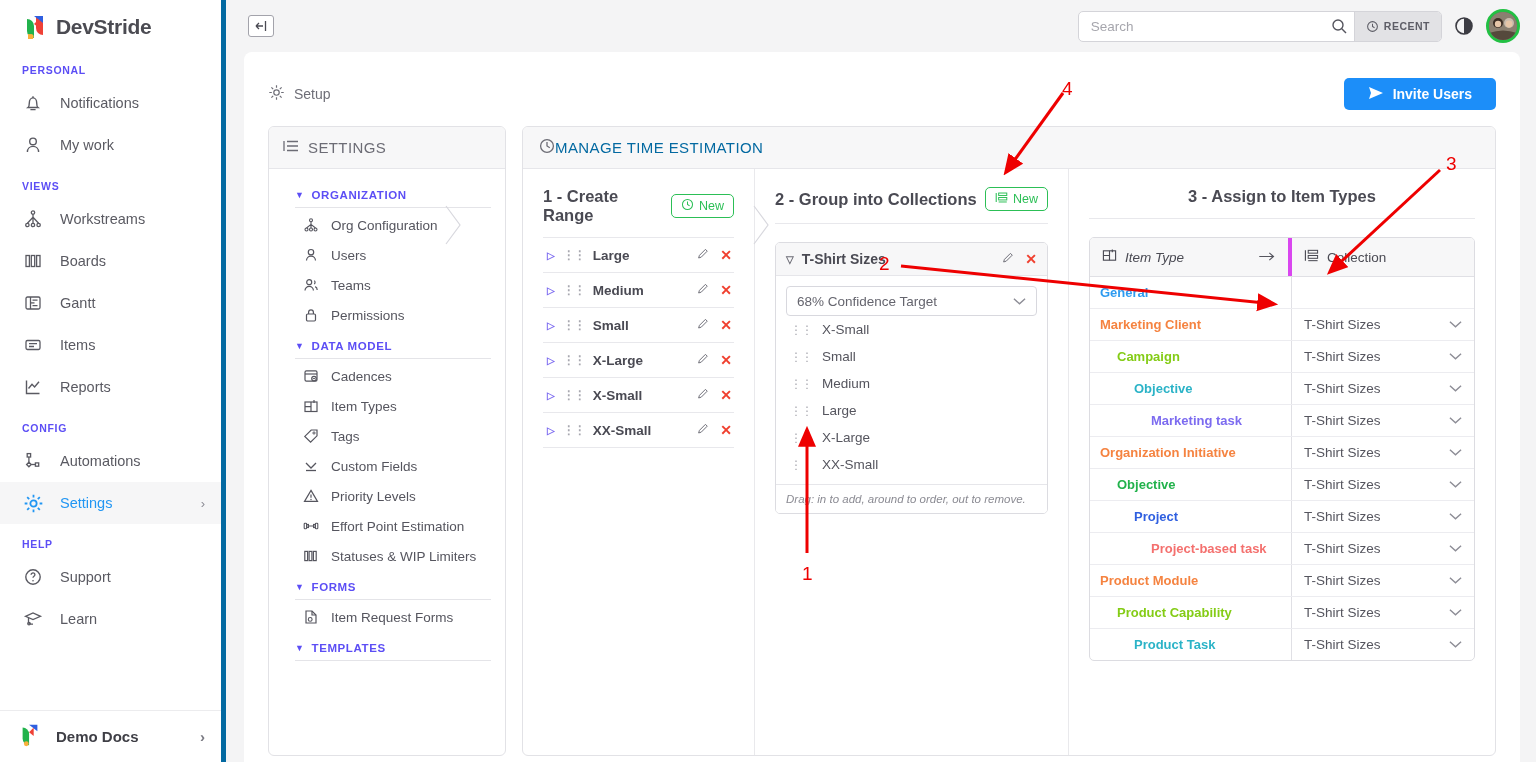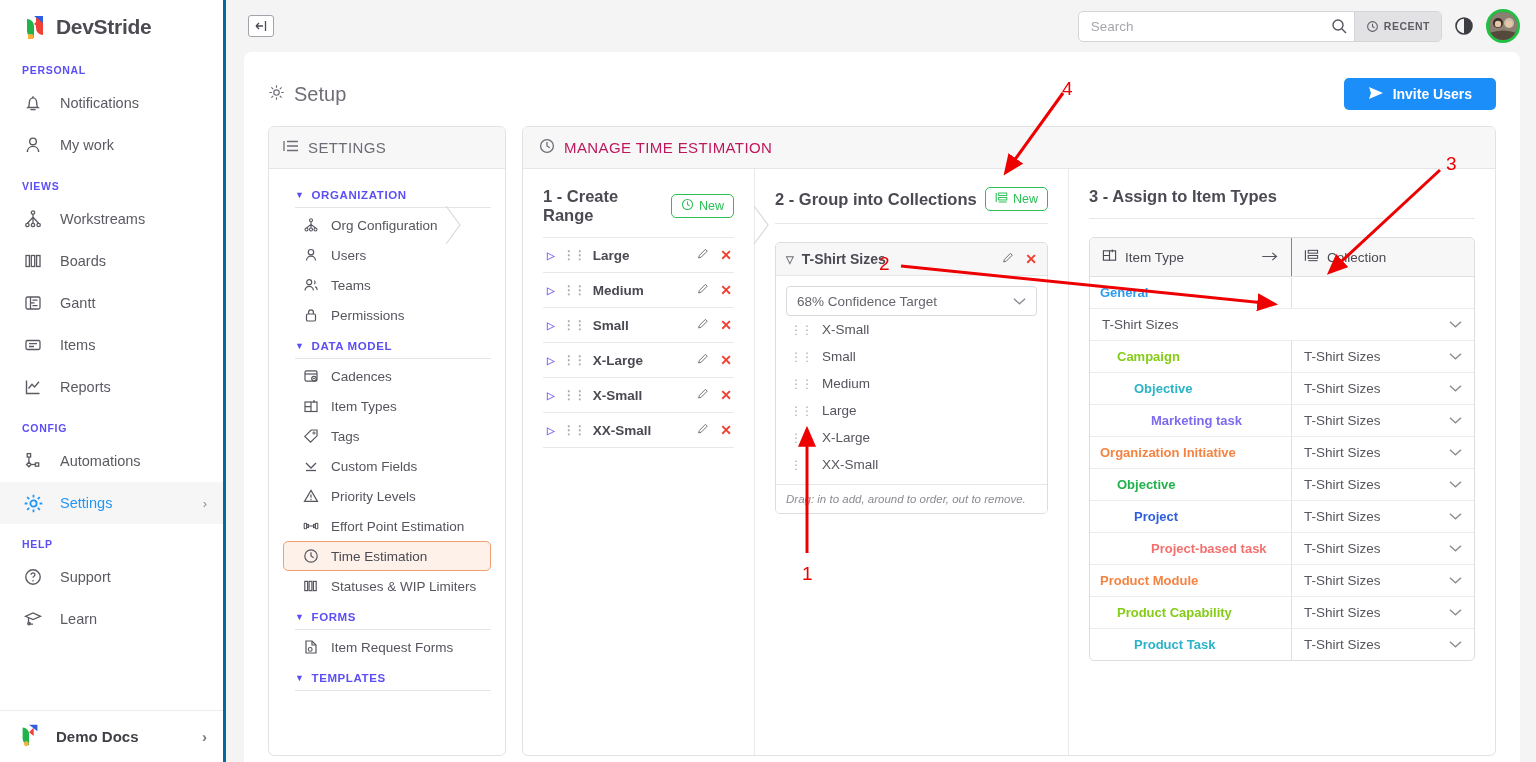--- a/index.html
+++ b/index.html
@@ -8,21 +8,21 @@
     font-family: "Liberation Sans", sans-serif;
     background: #f4f4f5;
     overflow: hidden;
     color: #3c3c43;
   }
   .app { display: flex; width: 1536px; height: 762px; }
 
   
   .sidebar {
     width: 226px; height: 762px; background: #ffffff;
-    border-right: 3px solid #0369a1;
+    border-right: 5px solid #0369a1;
     display: flex; flex-direction: column;
     position: relative;
   }
   .brand { display: flex; align-items: center; gap: 8px; padding: 14px 0 10px 22px; }
   .brand-logo { width: 26px; height: 26px; position: relative; }
   .brand-name { font-size: 21px; font-weight: bold; color: #4b4b52; letter-spacing: -0.3px; }
   .nav-scroll { flex: 1; overflow: hidden; }
   .nav-section-label {
     font-size: 10.5px; font-weight: bold; color: #5c4ef5;
     letter-spacing: 0.7px; padding: 14px 0 6px 22px;
@@ -73,21 +73,21 @@
     width: 34px; height: 34px; border-radius: 50%; border: 3px solid #22c043;
     background: #6b6255; overflow: hidden; position: relative; cursor: pointer;
   }
 
   
   .page-card {
     margin: 0 16px 0 18px; background: #fff; border-radius: 8px 8px 0 0;
     flex: 1; padding: 20px 24px 0 24px; position: relative;
   }
   .page-title-row { display: flex; align-items: center; margin: 6px 0 16px 0; }
-  .page-title { font-size: 20px; color: #6e6e77; display: flex; align-items: center; gap: 9px; }
+  .page-title { font-size: 14px; color: #6e6e77; display: flex; align-items: center; gap: 9px; }
   .invite-btn {
     margin-left: auto; background: #1c8ef9; color: #fff; border: none; border-radius: 5px;
     height: 32px; padding: 0 24px; font-size: 14px; font-weight: bold; cursor: pointer;
     display: flex; align-items: center; gap: 9px; font-family: inherit;
   }
   .cols { display: flex; gap: 16px; align-items: flex-start; }
 
   
   .settings-panel {
     width: 238px; border: 1px solid #e2e2e6; border-radius: 6px; background: #fff; overflow: hidden;
@@ -108,28 +108,28 @@
     padding: 7px 8px 7px 20px; border-radius: 5px; cursor: pointer;
   }
   .set-item.active { background: #fdf1ea; border: 1px solid #f0a071; color: #4a4a53; padding: 6px 7px 6px 19px; }
 
   
   .manage-panel {
     flex: 1; border: 1px solid #e2e2e6; border-radius: 6px; background: #fff; overflow: hidden;
   }
   .manage-head {
     background: #f7f7f8; border-bottom: 1px solid #e6e6ea; padding: 11px 16px;
-    font-size: 15px; color: #be185d; display: flex; align-items: center; gap: 9px; letter-spacing: .4px; text-align: right;
+    font-size: 15px; color: #0369a1; display: flex; align-items: center; letter-spacing: .4px; text-align: right;
   }
   .manage-body { display: flex; height: 586px; }
   .step { padding: 18px 20px 0 20px; position: relative; }
   .step-1 { width: 232px; flex: 0 0 232px; border-right: 1px solid #e9e9ec; }
   .step-2 { width: 314px; flex: 0 0 314px; border-right: 1px solid #e9e9ec; }
   .step-3 { flex: 1; }
-  .step-title-row { display: flex; align-items: center; }
+  .step-title-row { display: flex; align-items: center; justify-content: center; }
   .step-title { font-size: 16.5px; font-weight: bold; color: #4a4a53; }
   .new-btn {
     margin-left: auto; display: flex; align-items: center; gap: 5px;
     border: 1px solid #2cbf56; color: #2cbf56; border-radius: 5px;
     padding: 3px 9px; font-size: 12.5px; background: #fff; cursor: pointer; font-family: inherit;
   }
   .step-rule { border-bottom: 1px solid #e8e8ec; margin-top: 12px; }
 
   
   .range-row {
@@ -161,21 +161,21 @@
     border-top: 1px solid #e6e6ea; background: #fff; padding: 8px 10px;
     font-size: 11.5px; font-style: italic; color: #8b8b93;
   }
 
   
   .assign-table { border: 1px solid #dcdce1; border-radius: 5px; margin-top: 18px; overflow: hidden; }
   .at-head { display: flex; background: #f7f7f8; border-bottom: 1px solid #e0e0e5; }
   .at-th {
     padding: 10px 12px; font-size: 13.5px; color: #4a4a53; display: flex; align-items: center; gap: 8px;
   }
-  .at-th.c1 { width: 202px; flex: 0 0 202px; border-right: 1px solid #d946ef; }
+  .at-th.c1 { width: 202px; flex: 0 0 202px; border-right: 4px solid #d946ef; font-style: italic; }
   .at-th.c1 .arw { margin-left: auto; color: #55555e; }
   .at-row { display: flex; border-bottom: 1px solid #ececf0; }
   .at-row:last-child { border-bottom: none; }
   .at-c1 {
     width: 202px; flex: 0 0 202px; border-right: 1px solid #e0e0e5;
     padding: 8px 10px; font-size: 13px; font-weight: bold;
   }
   .at-c2 {
     flex: 1; padding: 8px 12px; font-size: 13.5px; color: #55555e;
     display: flex; align-items: center; cursor: pointer;
@@ -532,29 +532,20 @@
                   <svg width="16" height="16" viewBox="0 0 16 16">
                     <rect x="1.2" y="5.2" width="2.4" height="5.6" rx="0.8" stroke="#55555e" stroke-width="1.1" fill="none"></rect>
                     <rect x="12.4" y="5.2" width="2.4" height="5.6" rx="0.8" stroke="#55555e" stroke-width="1.1" fill="none"></rect>
                     <rect x="3.9" y="6.4" width="1.6" height="3.2" stroke="#55555e" stroke-width="1" fill="none"></rect>
                     <rect x="10.5" y="6.4" width="1.6" height="3.2" stroke="#55555e" stroke-width="1" fill="none"></rect>
                     <path d="M5.6 8h4.8" stroke="#55555e" stroke-width="1.2"></path>
                   </svg>
                 </span>
                 <span>Effort Point Estimation</span>
               </div>
-              <div class="set-item active">
-                <span style="display: flex; width: 17px;">
-                  <svg width="16" height="16" viewBox="0 0 16 16">
-                    <circle cx="8" cy="8" r="6.2" stroke="#55555e" stroke-width="1.2" fill="none"></circle>
-                    <path d="M8 4.3V8l2.7 1.7" stroke="#55555e" stroke-width="1.2" fill="none"></path>
-                  </svg>
-                </span>
-                <span>Time Estimation</span>
-              </div>
               <div class="set-item">
                 <span style="display: flex; width: 17px;">
                   <svg width="16" height="16" viewBox="0 0 16 16">
                     <rect x="1.8" y="3.4" width="2.8" height="9.2" stroke="#55555e" stroke-width="1.2" fill="none"></rect>
                     <rect x="6.1" y="3.4" width="2.8" height="9.2" stroke="#55555e" stroke-width="1.2" fill="none"></rect>
                     <rect x="10.4" y="3.4" width="2.8" height="9.2" stroke="#55555e" stroke-width="1.2" fill="none"></rect>
                   </svg>
                 </span>
                 <span>Statuses &amp; WIP Limiters</span>
               </div>
@@ -781,20 +772,21 @@
                       </svg>
                     </span>
                     <span>Collection</span>
                   </div>
                 </div>
                 <div id="assign-rows">
                     <div class="at-row">
                       <div class="at-c1" style="color: rgb(46, 155, 240); padding-left: 10px;">General</div>
                     </div>
                     <div class="at-row">
+                      <div class="at-c1" style="color: rgb(245, 131, 64); padding-left: 10px;">Marketing Client</div>
                       <div class="at-c2">
                         <span>T-Shirt Sizes</span>
                         <span class="dd"><svg width="13" height="9" viewBox="0 0 14 9">
                             <path d="M1 1.5 L7 7 L13 1.5" stroke="#8d8d96" stroke-width="1.5" fill="none"></path>
                           </svg></span>
                       </div>
                     </div>
                     <div class="at-row">
                       <div class="at-c1" style="color: rgb(132, 204, 22); padding-left: 27px;">Campaign</div>
                       <div class="at-c2">

